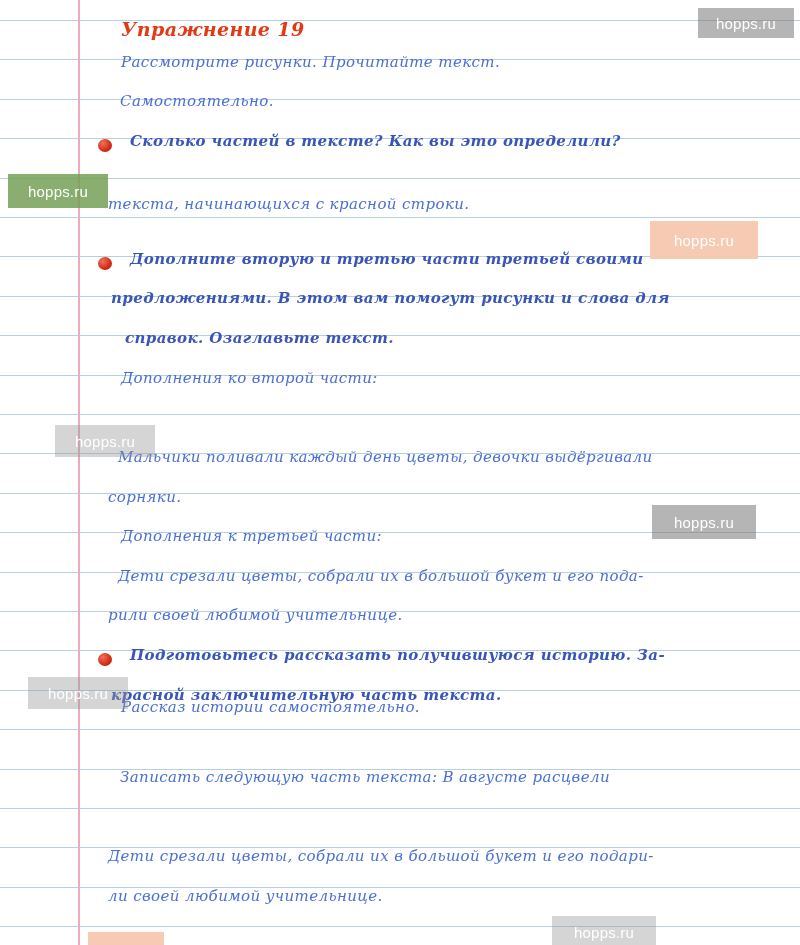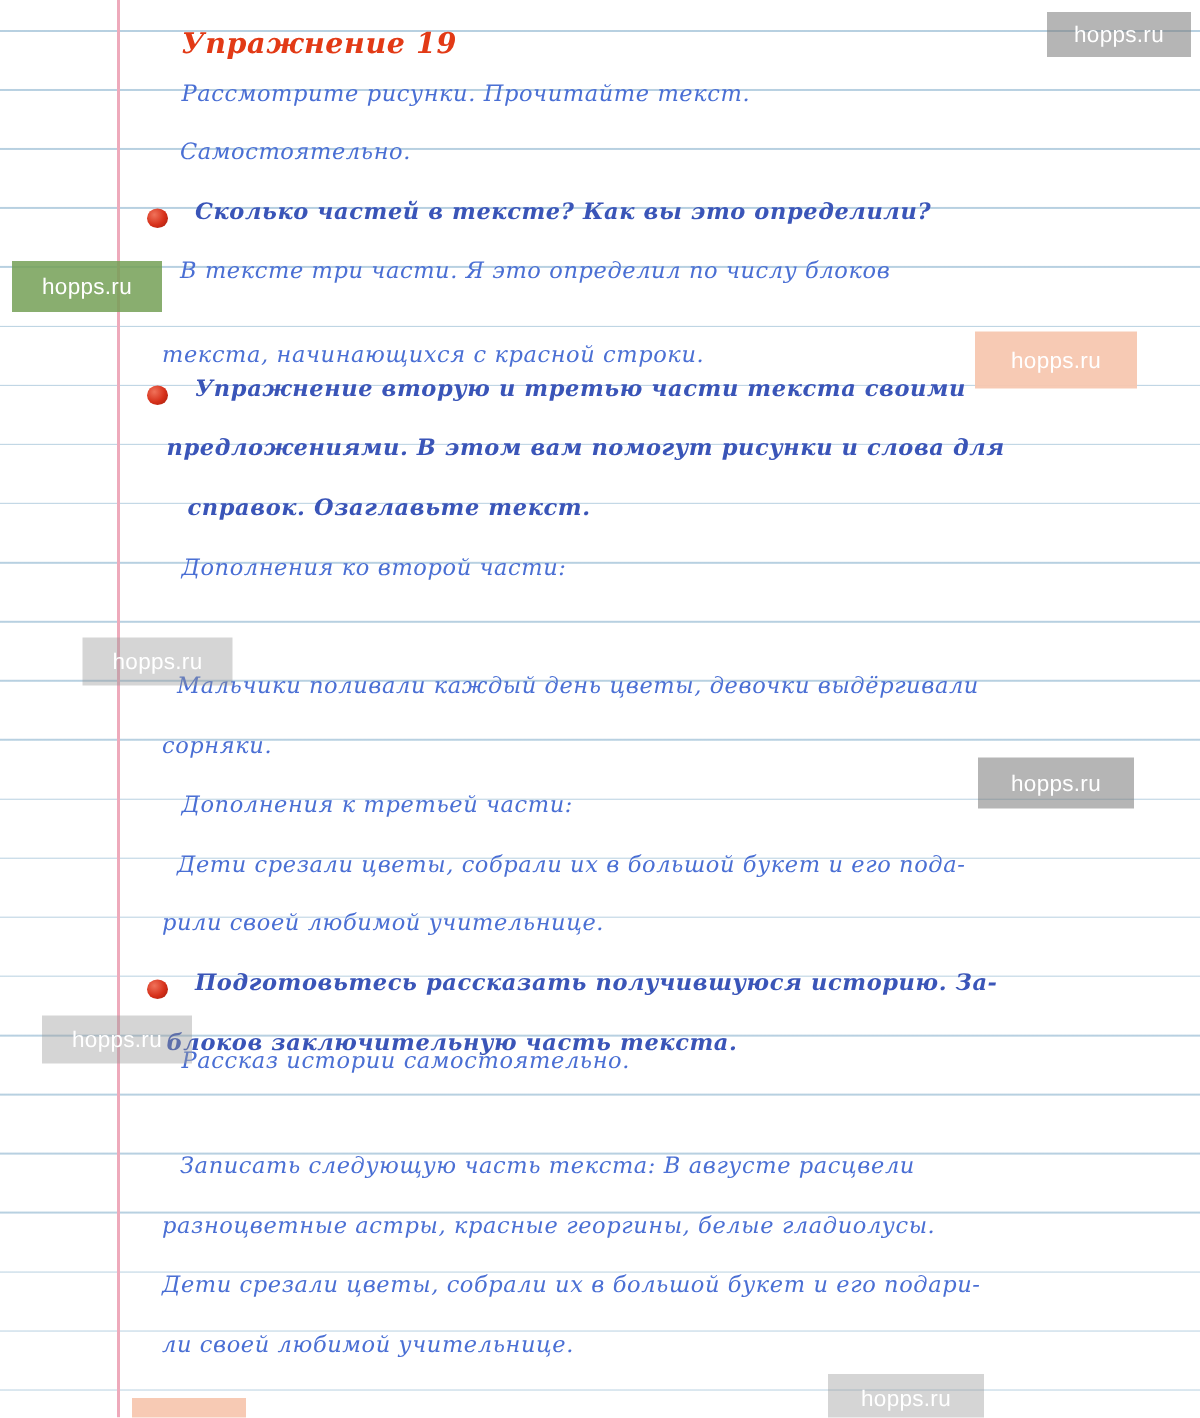--- a/index.html
+++ b/index.html
@@ -115,36 +115,34 @@
   <div class="rules"></div>
   <div class="margin-line"></div>
 
   <div class="content">
 
     <div class="line title" style="left:13px; top:20px;">Упражнение 19</div>
 
     <div class="line blue" style="left:13px;  top:55px;">Рассмотрите рисунки. Прочитайте текст.</div>
     <div class="line blue" style="left:12px;  top:94px;">Самостоятельно.</div>
     <div class="line bold-blue" style="left:22px;  top:134px;">Сколько частей в тексте? Как вы это определили?</div>
-    <div class="line blue" style="left:12px;  top:173px;">В тексте три части. Я это определил по числу блоков</div>
-    <div class="line blue" style="left:0px;   top:229px;">текста, начинающихся с красной строки.</div>
-    <div class="line bold-blue" style="left:22px;  top:252px;">Упражнение вторую и третью части текста своими</div>
+    <div class="line blue" style="left:0px;   top:197px;">текста, начинающихся с красной строки.</div>
+    <div class="line bold-blue" style="left:22px;  top:252px;">Дополните вторую и третью части третьей своими</div>
     <div class="line bold-blue" style="left:3px;   top:291px;">предложениями. В этом вам помогут рисунки и слова для</div>
     <div class="line bold-blue" style="left:17px;   top:331px;">справок. Озаглавьте текст.</div>
     <div class="line blue" style="left:13px;  top:371px;">Дополнения ко второй части:</div>
     <div class="line blue" style="left:10px;  top:450px;">Мальчики поливали каждый день цветы, девочки выдёргивали</div>
     <div class="line blue" style="left:0px;   top:490px;">сорняки.</div>
     <div class="line blue" style="left:13px;  top:529px;">Дополнения к третьей части:</div>
     <div class="line blue" style="left:10px;  top:569px;">Дети срезали цветы, собрали их в большой букет и его пода-</div>
     <div class="line blue" style="left:0px;   top:608px;">рили своей любимой учительнице.</div>
     <div class="line bold-blue" style="left:22px;  top:648px;">Подготовьтесь рассказать получившуюся историю. За-</div>
-    <div class="line bold-blue" style="left:3px;   top:688px;">блоков заключительную часть текста.</div>
+    <div class="line bold-blue" style="left:3px;   top:688px;">красной заключительную часть текста.</div>
     <div class="line blue" style="left:13px;  top:700px;">Рассказ истории самостоятельно.</div>
     <div class="line blue" style="left:12px;  top:770px;">Записать следующую часть текста: В августе расцвели</div>
-    <div class="line blue" style="left:0px;   top:810px;">разноцветные астры, красные георгины, белые гладиолусы.</div>
     <div class="line blue" style="left:0px;   top:849px;">Дети срезали цветы, собрали их в большой букет и его подари-</div>
     <div class="line blue" style="left:0px;   top:889px;">ли своей любимой учительнице.</div>
 
   </div>
 
   <div class="bullet" style="left:98px; top:139px;"></div>
   <div class="bullet" style="left:98px; top:257px;"></div>
   <div class="bullet" style="left:98px; top:653px;"></div>
 
   <div class="wm wm-grey" style="left:698px; top:8px;   width:96px;  height:30px;">hopps.ru</div>

